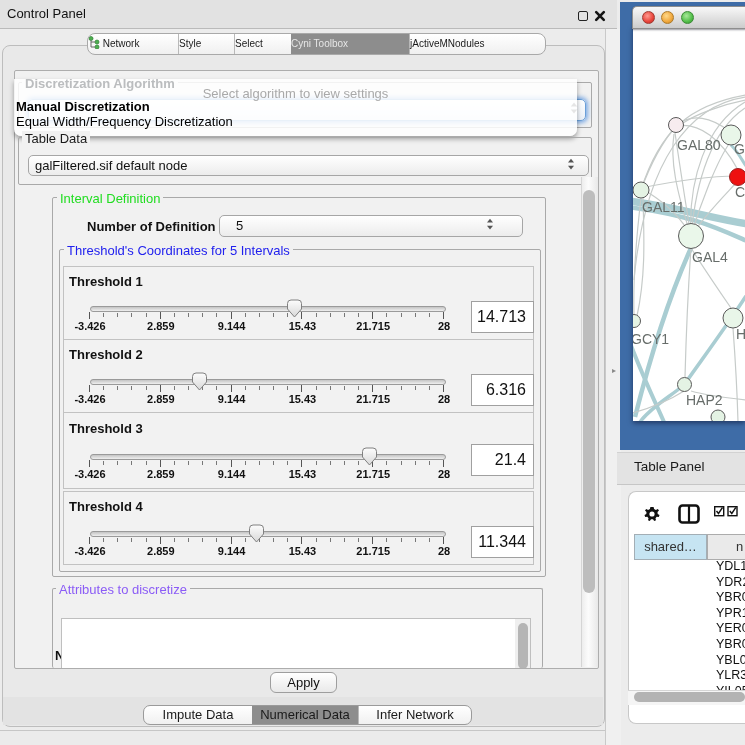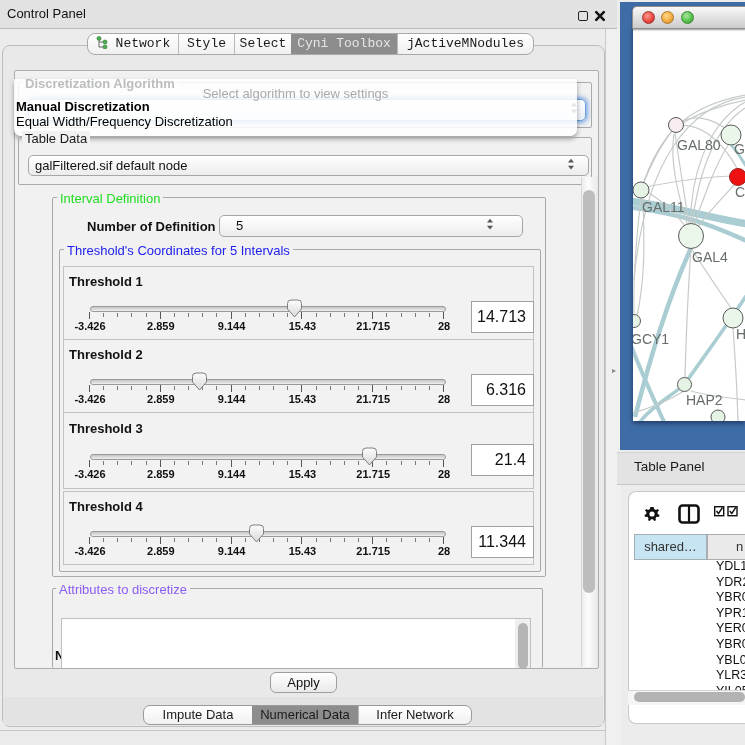--- a/index.html
+++ b/index.html
@@ -12,22 +12,22 @@
   #floaticon{left:578px;top:11px;width:8px;height:8px;border:1.6px solid #222;border-radius:2px;}
   #closeicon{left:594px;top:10px;}
   #divider{left:605px;top:29px;width:15px;height:716px;background:#F0F0F0;border-left:1px solid #C9C9C9;}
   #divarrow{left:612px;top:366px;font-size:8px;color:#888;}
   
   #tabpane{left:2px;top:45px;width:601px;height:680px;background:#E9E9E9;
            border:1px solid #BDBDBD;border-radius:8px;}
   #scrollpane{left:14px;top:70px;width:583px;height:597px;background:#F1F1F1;
               border:1px solid #ADADAD;border-radius:2px;}
   
-  .seg{display:inline-block;height:20px;line-height:20px;font-size:13px;color:#1a1a1a;
-       text-align:center;vertical-align:top;font-family:Liberation Mono, monospace;}
+  .seg{display:inline-block;height:20px;line-height:20px;font-size:10px;color:#1a1a1a;
+       vertical-align:top;}
   #toptabs{left:87px;top:33px;height:20px;background:#FDFDFD;border:1px solid #A9A9A9;
            border-radius:8px;overflow:hidden;white-space:nowrap;
            background:linear-gradient(#FFFFFF,#F0F0F0);}
   .segdiv{border-left:1px solid #B9B9B9;}
   .segsel{background:#8D8D8D;color:#E6E6E6;}
   
   .gbox{border:1px solid #A9A9A9;border-radius:2px;}
   .gtitle{font-size:13px;background:#F1F1F1;padding:0 3px;}
   
   .combo{background:linear-gradient(#FFFFFF,#ECECEC);border:1px solid #A6A6A6;border-radius:5px;
@@ -86,21 +86,21 @@
 <div id="tabpane" class="abs"></div>
 <div id="scrollpane" class="abs"></div>
 <div id="divider" class="abs"></div>
 <div id="divarrow" class="abs">▸</div>
 
 <div id="toptabs" class="abs"><span class="seg" style="width:90px;"><svg width="12" height="13" viewBox="0 0 12 13" style="vertical-align:-2px;">
         <circle cx="3" cy="2.5" r="2" fill="#4CAF50" stroke="#2E7D32" stroke-width="0.7"></circle>
         <circle cx="9" cy="6" r="2" fill="#4CAF50" stroke="#2E7D32" stroke-width="0.7"></circle>
         <circle cx="9" cy="11" r="2" fill="#4CAF50" stroke="#2E7D32" stroke-width="0.7"></circle>
         <path d="M3 4.5 L3 11 M3 6 L7 6 M3 11 L7 11" stroke="#666" stroke-width="1" fill="none"></path>
-      </svg> Network</span><span class="seg segdiv" style="width:55px;">Style</span><span class="seg segdiv" style="width:56px;">Select</span><span class="seg segsel" style="width:106px;">Cyni Toolbox</span><span class="seg segdiv" style="width:135px;">jActiveMNodules</span></div>
+      </svg> Network</span><span class="seg segdiv" style="width:55px;">Style</span><span class="seg segdiv" style="width:56px;">Select</span><span class="seg segsel" style="width:118px;">Cyni Toolbox</span><span class="seg segdiv" style="width:135px;">jActiveMNodules</span></div>
 
 <div class="abs gbox" style="left:18px;top:82px;width:572px;height:44px;"></div>
 <div class="abs gtitle" style="left:22px;top:76px;font-weight:bold;color:#3A3A3A;">Discretization Algorithm</div>
 <div class="abs" style="left:28px;top:99px;width:556px;height:20px;border-radius:5px;
      background:linear-gradient(#FDFEFF,#E9EFF7);border:1.5px solid #6A9FD8;
      box-shadow:0 0 4px 2px rgba(90,150,225,0.75);"></div>
 <div class="abs arrows" style="left:570px;top:102px;">
     <div class="arup" style="transform:scale(0.8);"></div>
     <div class="ardn" style="transform:scale(0.8);"></div>
   </div>

